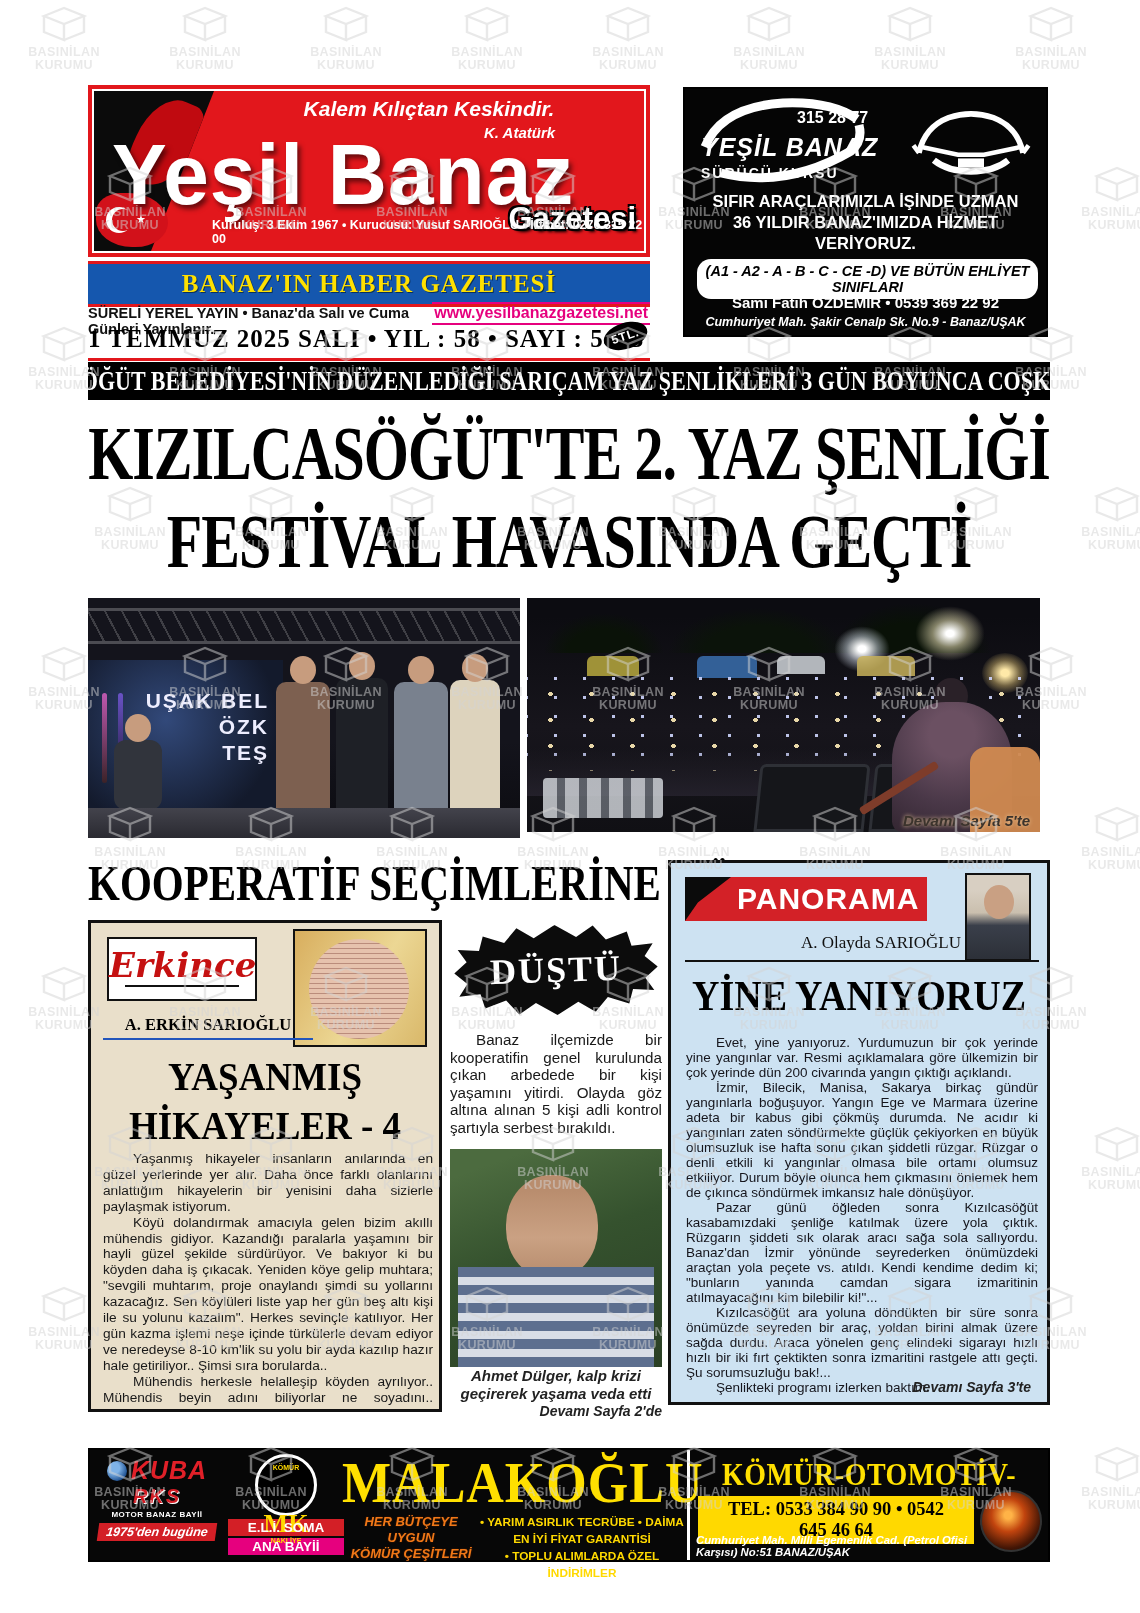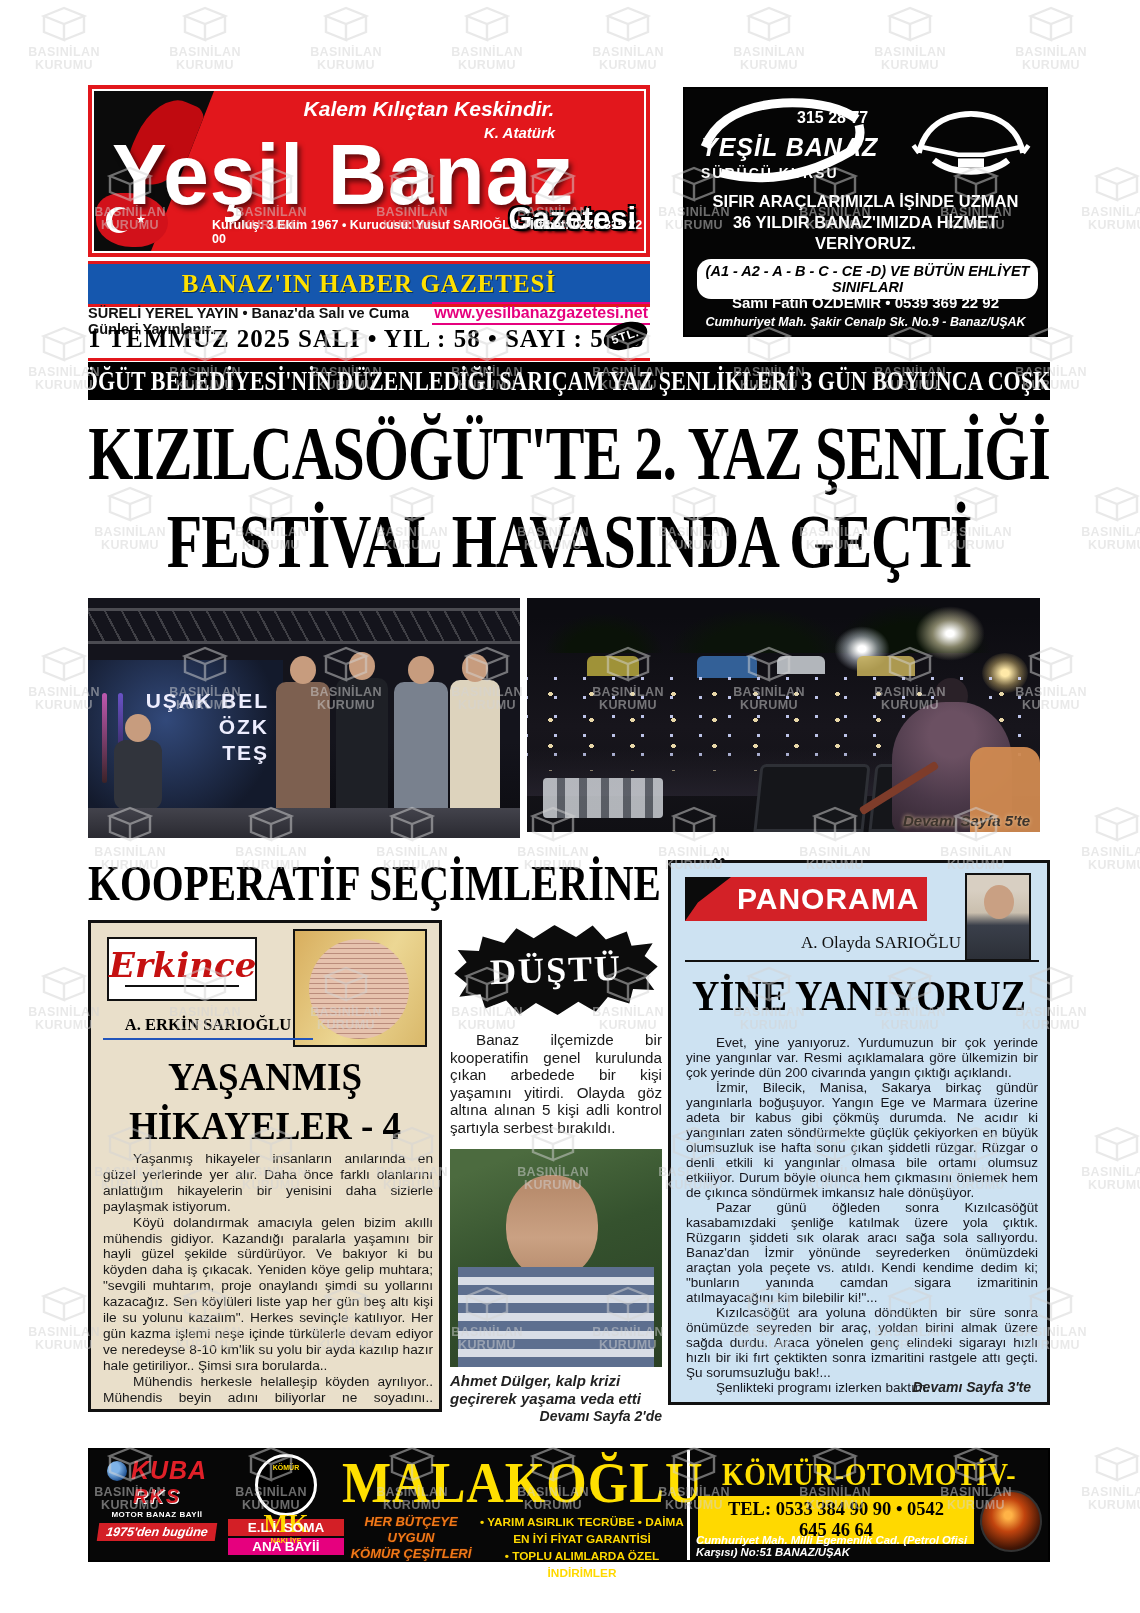--- a/index.html
+++ b/index.html
@@ -157,21 +157,21 @@
                letter-spacing:2px; }
   .mid-body { margin-top:16px; font-size:15.2px; line-height:17.6px; text-align:justify; color:#191919; }
   .mid-body p { text-indent:26px; }
   .mid-photo { position:relative; margin-top:12px; width:212px; height:218px; overflow:hidden;
                background:linear-gradient(160deg,#4c6b3f 10%,#35522e 45%,#2a3f24); }
   .mp-head { position:absolute; left:56px; top:26px; width:92px; height:104px; border-radius:48%;
              background:#c99; background:linear-gradient(#b98d6e 15%, #caa183 60%, #b68b6c); }
   .mp-shirt { position:absolute; left:8px; top:118px; width:196px; height:100px;
               background:repeating-linear-gradient(0deg,#5d6f8f 0 10px,#d8dde6 10px 18px),
                          repeating-linear-gradient(90deg, rgba(40,50,70,.55) 0 10px, transparent 10px 18px); }
-  .mid-cap { margin-top:5px; font-style:italic; font-weight:bold; font-size:15px;
+  .mid-cap { text-align:center; font-style:italic; font-weight:bold; font-size:15px;
              line-height:18px; color:#222; }
 
   
   .pan { position:absolute; left:668px; top:860px; width:382px; height:545px; background:#cde2f2;
          border:3px solid #111; overflow:hidden; }
   .pan-banner { position:absolute; left:14px; top:14px; width:242px; height:44px; background:#d32127;
                 display:flex; align-items:center; padding-left:52px; }
   .pan-banner span { color:#fff; font-weight:bold; font-size:30px; letter-spacing:1px; }
   .pan-swoosh { position:absolute; left:0; top:0; width:46px; height:44px; background:#0b0b0b;
                 clip-path:polygon(0 0,100% 0,28% 58%,0 100%); }

